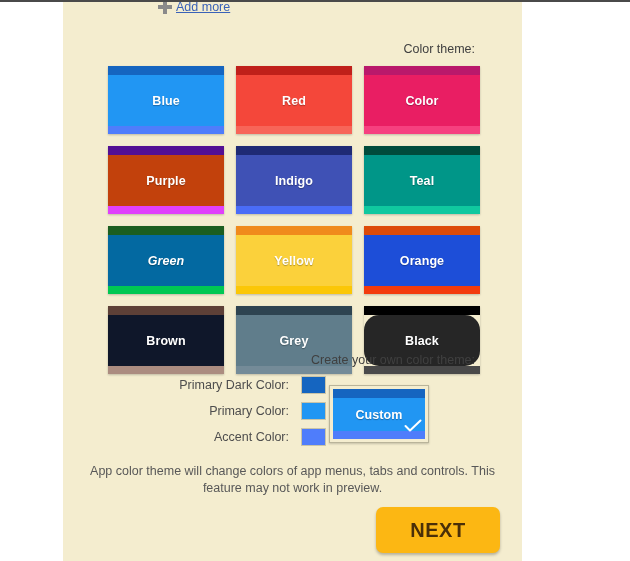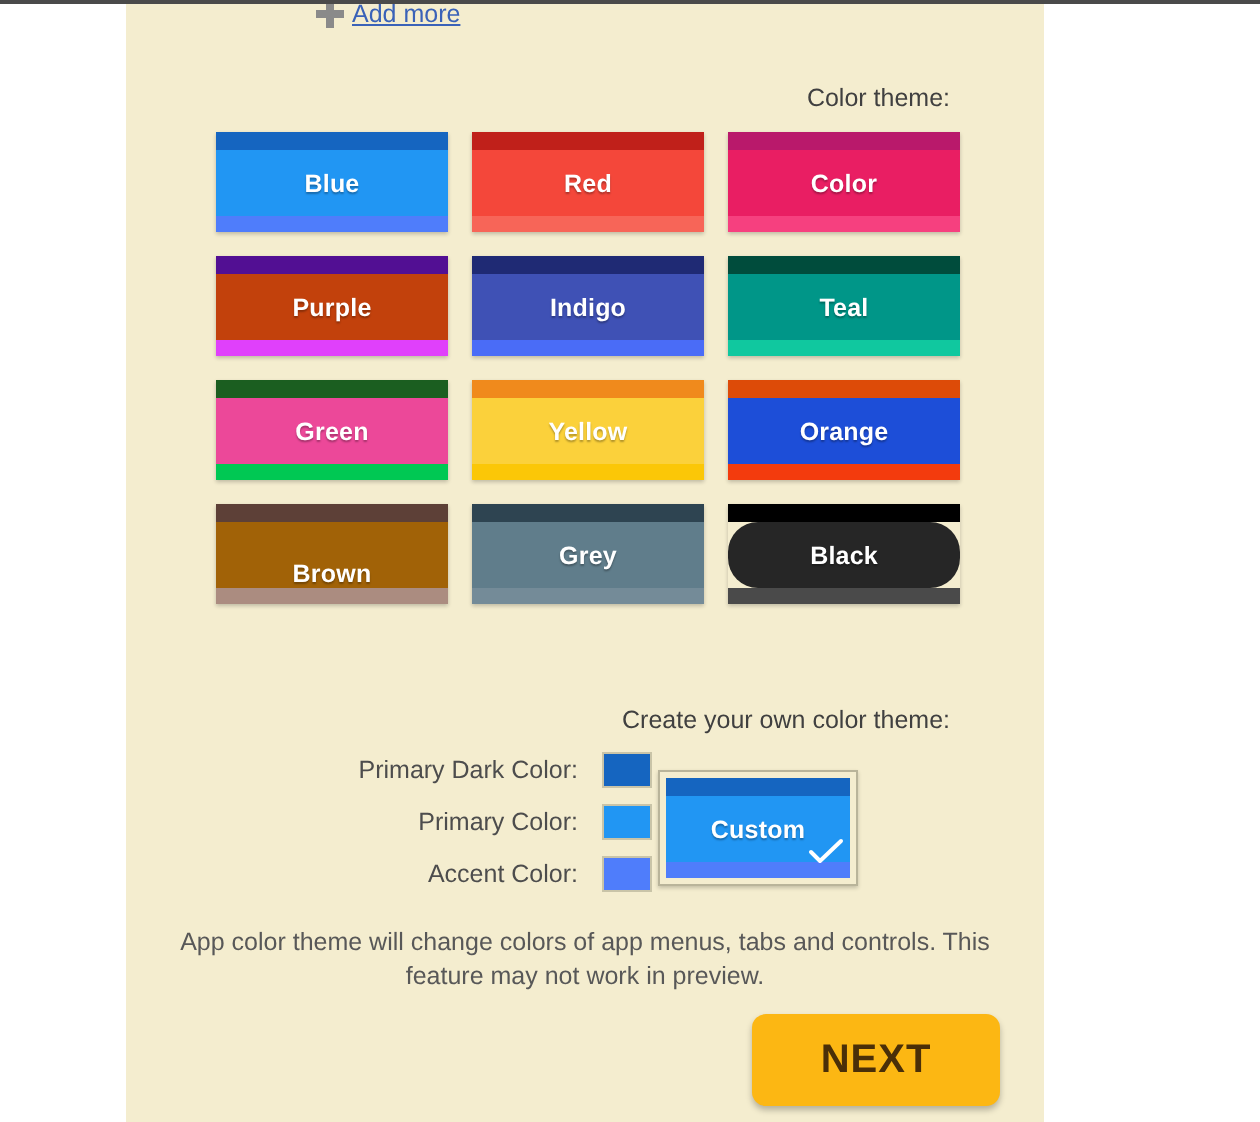--- a/index.html
+++ b/index.html
@@ -84,21 +84,21 @@
     position: absolute;
     top: 64px;
     left: 45px;
     width: 372px;
     display: flex;
     flex-wrap: wrap;
     gap: 12px 12px;
   }
   .swatch {
     width: 116px;
-    height: 50px;
+    height: 68px;
     position: relative;
     display: flex;
     flex-direction: column;
     cursor: pointer;
     box-shadow: 0 1px 2px rgba(0,0,0,0.22);
   }
   .swatch .band-dark {
     height: 9px;
     width: 100%;
     flex: none;
@@ -270,42 +270,42 @@
       </div>
       <div class="swatch">
         <div class="band-dark" style="background: rgb(0, 76, 60);"></div>
         <div class="band-main" style="background: rgb(0, 150, 136);">
           <span class="swatch-label">Teal</span>
         </div>
         <div class="band-accent" style="background: rgb(16, 200, 159);"></div>
       </div>
       <div class="swatch">
         <div class="band-dark" style="background: rgb(27, 94, 32);"></div>
-        <div class="band-main" style="background: #ec4899;">
+        <div class="band-main" style="background: #0369a1; font-style: italic;">
           <span class="swatch-label">Green</span>
         </div>
         <div class="band-accent" style="background: rgb(0, 200, 83);"></div>
       </div>
       <div class="swatch">
         <div class="band-dark" style="background: rgb(240, 138, 28);"></div>
         <div class="band-main" style="background: rgb(251, 209, 59);">
           <span class="swatch-label">Yellow</span>
         </div>
         <div class="band-accent" style="background: rgb(251, 199, 7);"></div>
       </div>
       <div class="swatch">
         <div class="band-dark" style="background: rgb(221, 75, 8);"></div>
         <div class="band-main" style="background: #1d4ed8;">
           <span class="swatch-label">Orange</span>
         </div>
         <div class="band-accent" style="background: rgb(243, 59, 13);"></div>
       </div>
       <div class="swatch">
         <div class="band-dark" style="background: rgb(93, 64, 55);"></div>
-        <div class="band-main" style="background: #a16207; align-items: flex-end;">
+        <div class="band-main" style="background: #0f172a;">
           <span class="swatch-label">Brown</span>
         </div>
         <div class="band-accent" style="background: rgb(171, 140, 128);"></div>
       </div>
       <div class="swatch">
         <div class="band-dark" style="background: rgb(46, 68, 81);"></div>
         <div class="band-main" style="background: rgb(96, 125, 139);">
           <span class="swatch-label">Grey</span>
         </div>
         <div class="band-accent" style="background: rgb(116, 139, 152);"></div>

